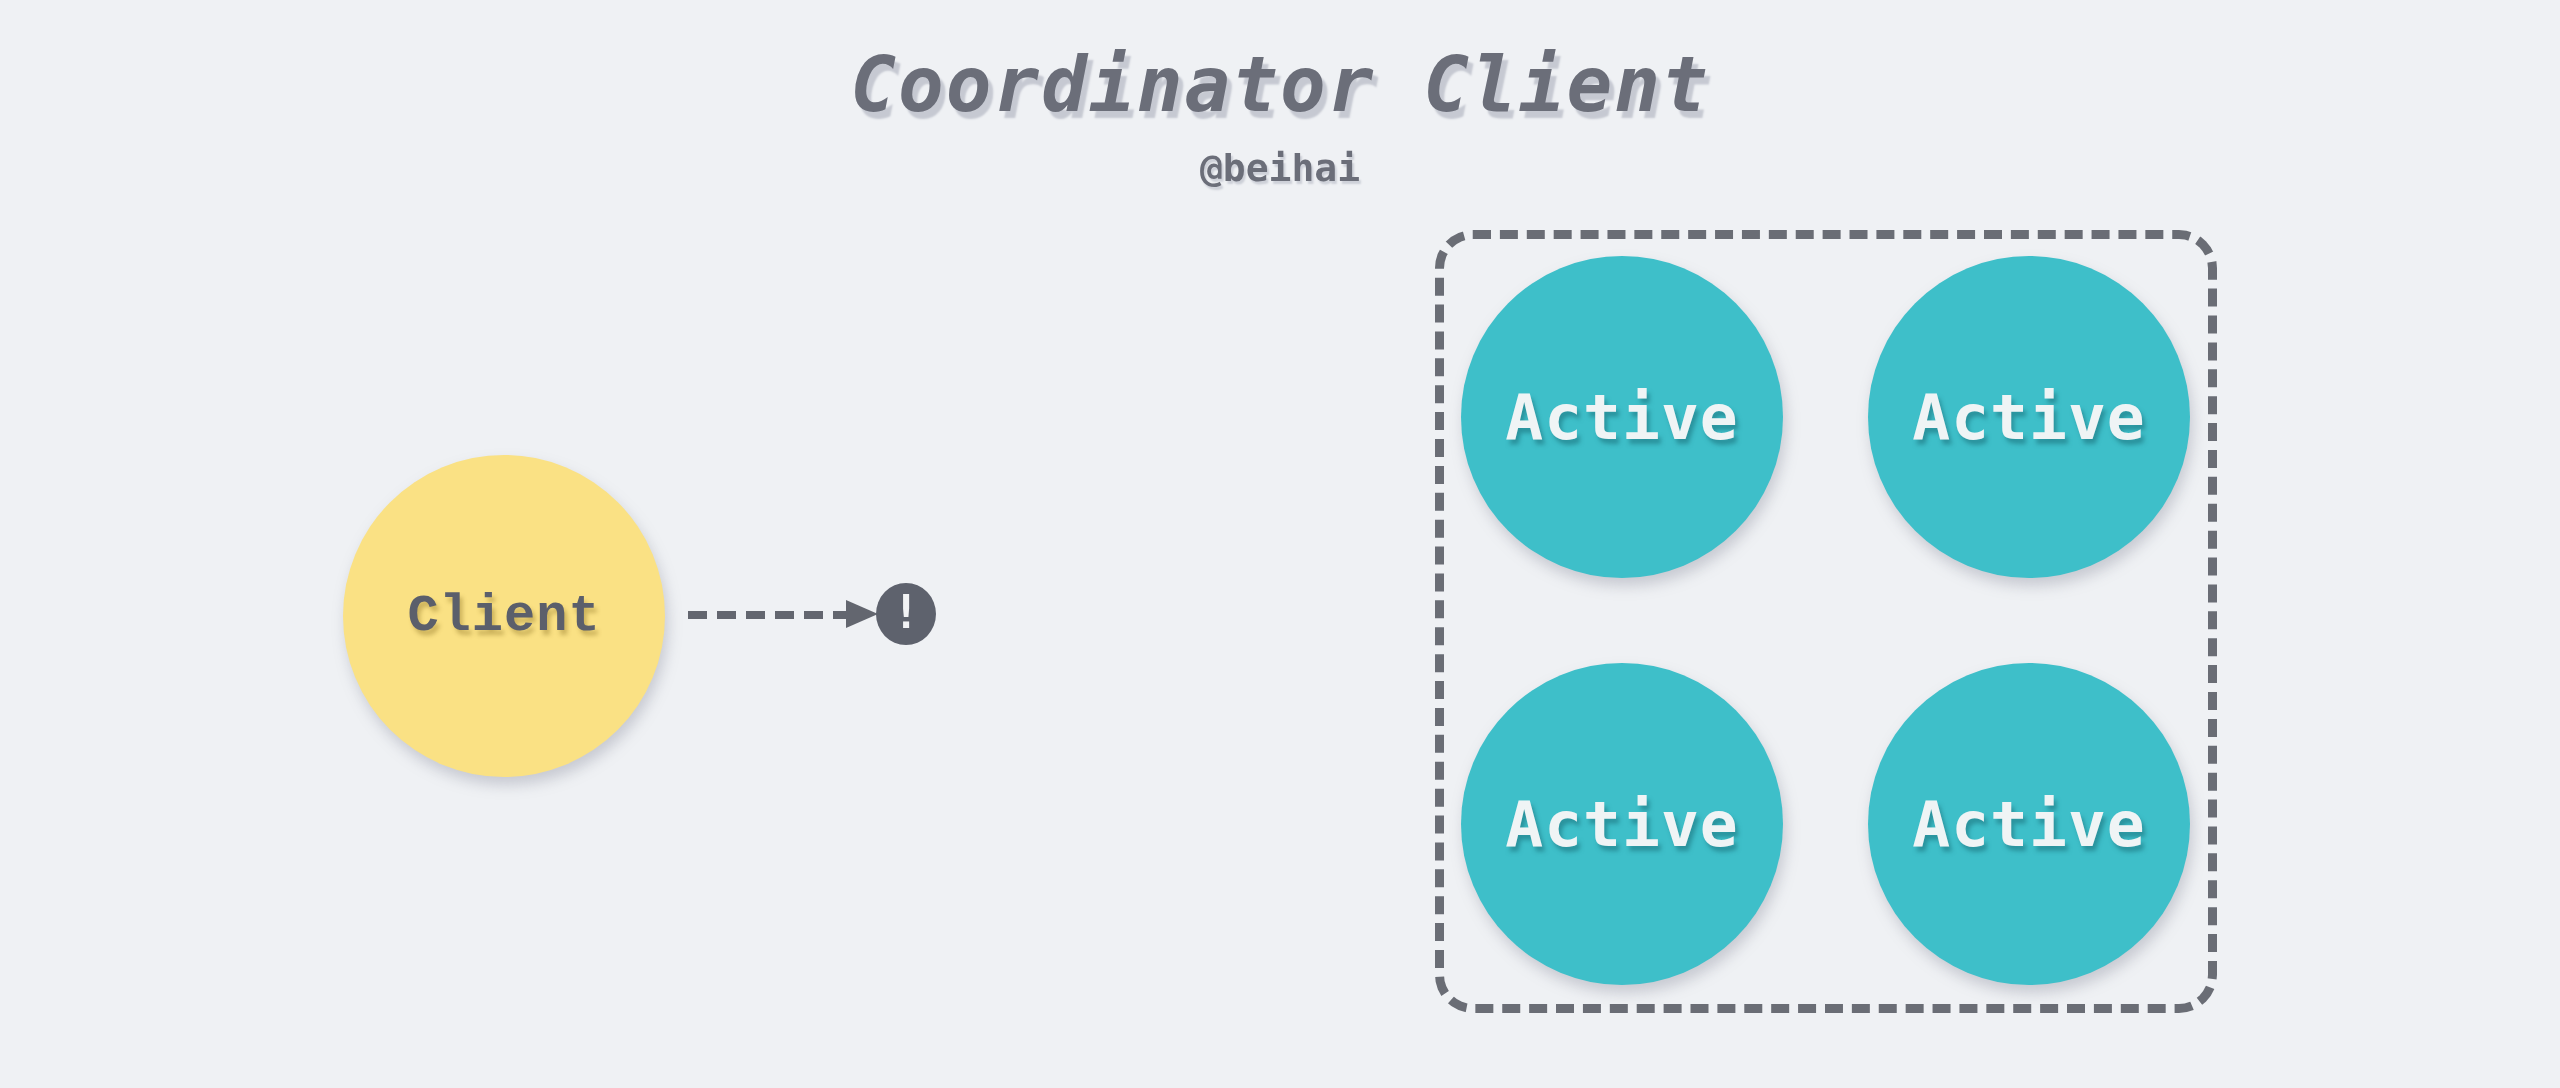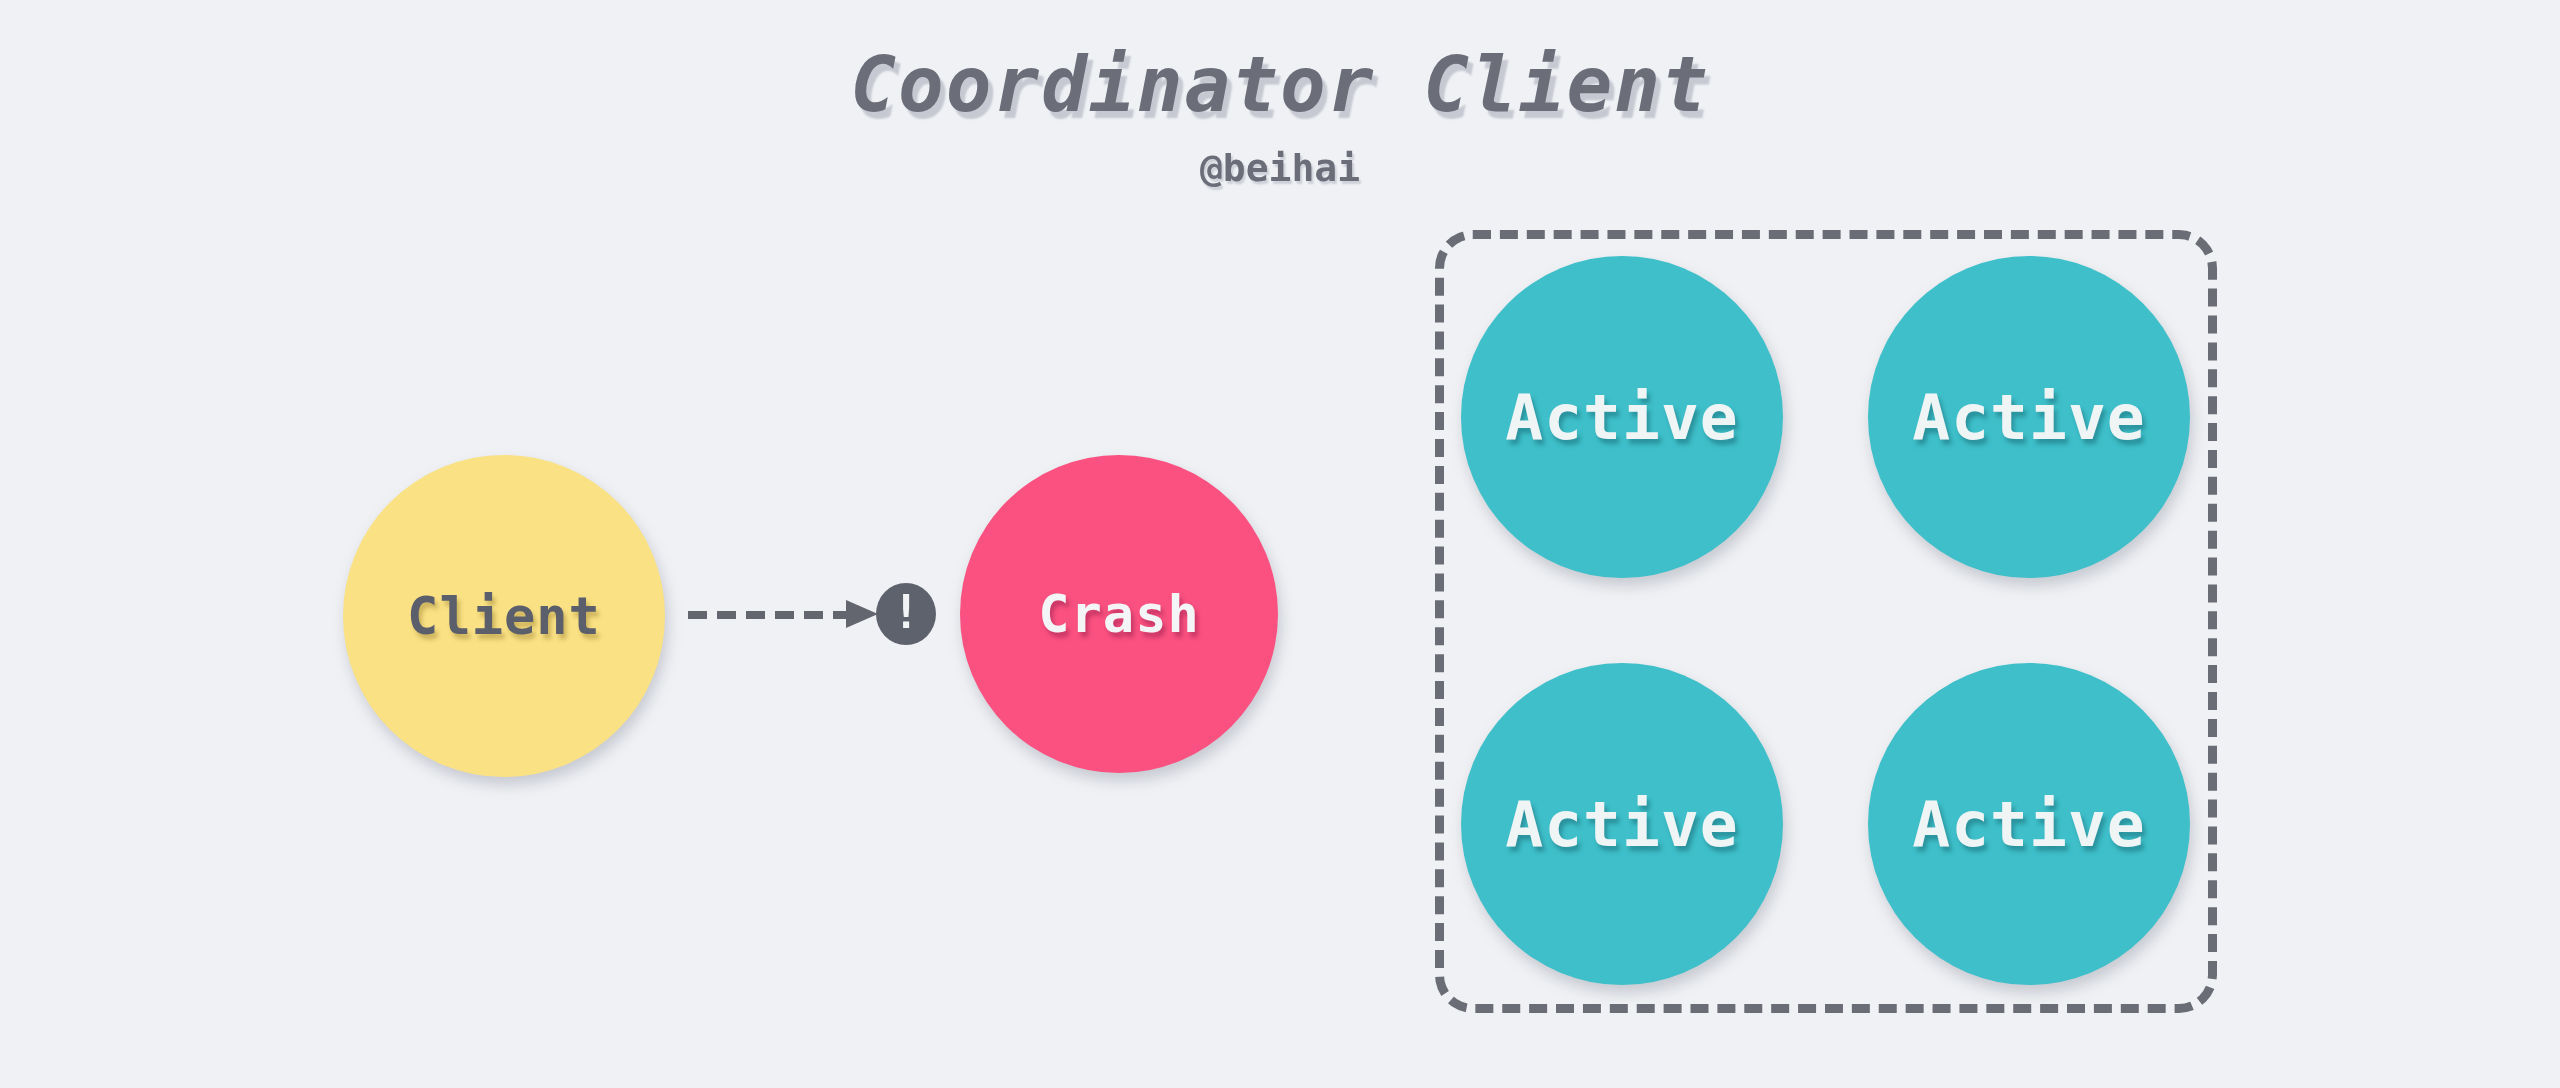--- a/index.html
+++ b/index.html
@@ -47,20 +47,21 @@
   }
 
   
   .node {
     position: absolute;
     border-radius: 50%;
     display: flex;
     align-items: center;
     justify-content: center;
     box-shadow: 3px 8px 14px rgba(125, 130, 145, 0.35);
+    font-family: Liberation Mono, monospace;
   }
   .node .label {
     font-weight: bold;
     font-size: 52px;
     letter-spacing: 1px;
   }
 
   .node-client {
     left: 343px; top: 455px;
     width: 322px; height: 322px;
@@ -159,23 +160,20 @@
     <span class="label">Client</span>
   </div>
 
   <div class="dash-line"></div>
   <div class="arrow-head"></div>
 
   <div class="alert-badge">
     <span class="glyph">!</span>
   </div>
 
-  <div class="node node-crash">
-    <span class="label">Crash</span>
-  </div>
 
   <div class="cluster">
     <div class="node-active pos-tl">
       <span class="label">Active</span>
     </div>
     <div class="node-active pos-tr">
       <span class="label">Active</span>
     </div>
     <div class="node-active pos-bl">
       <span class="label">Active</span>

